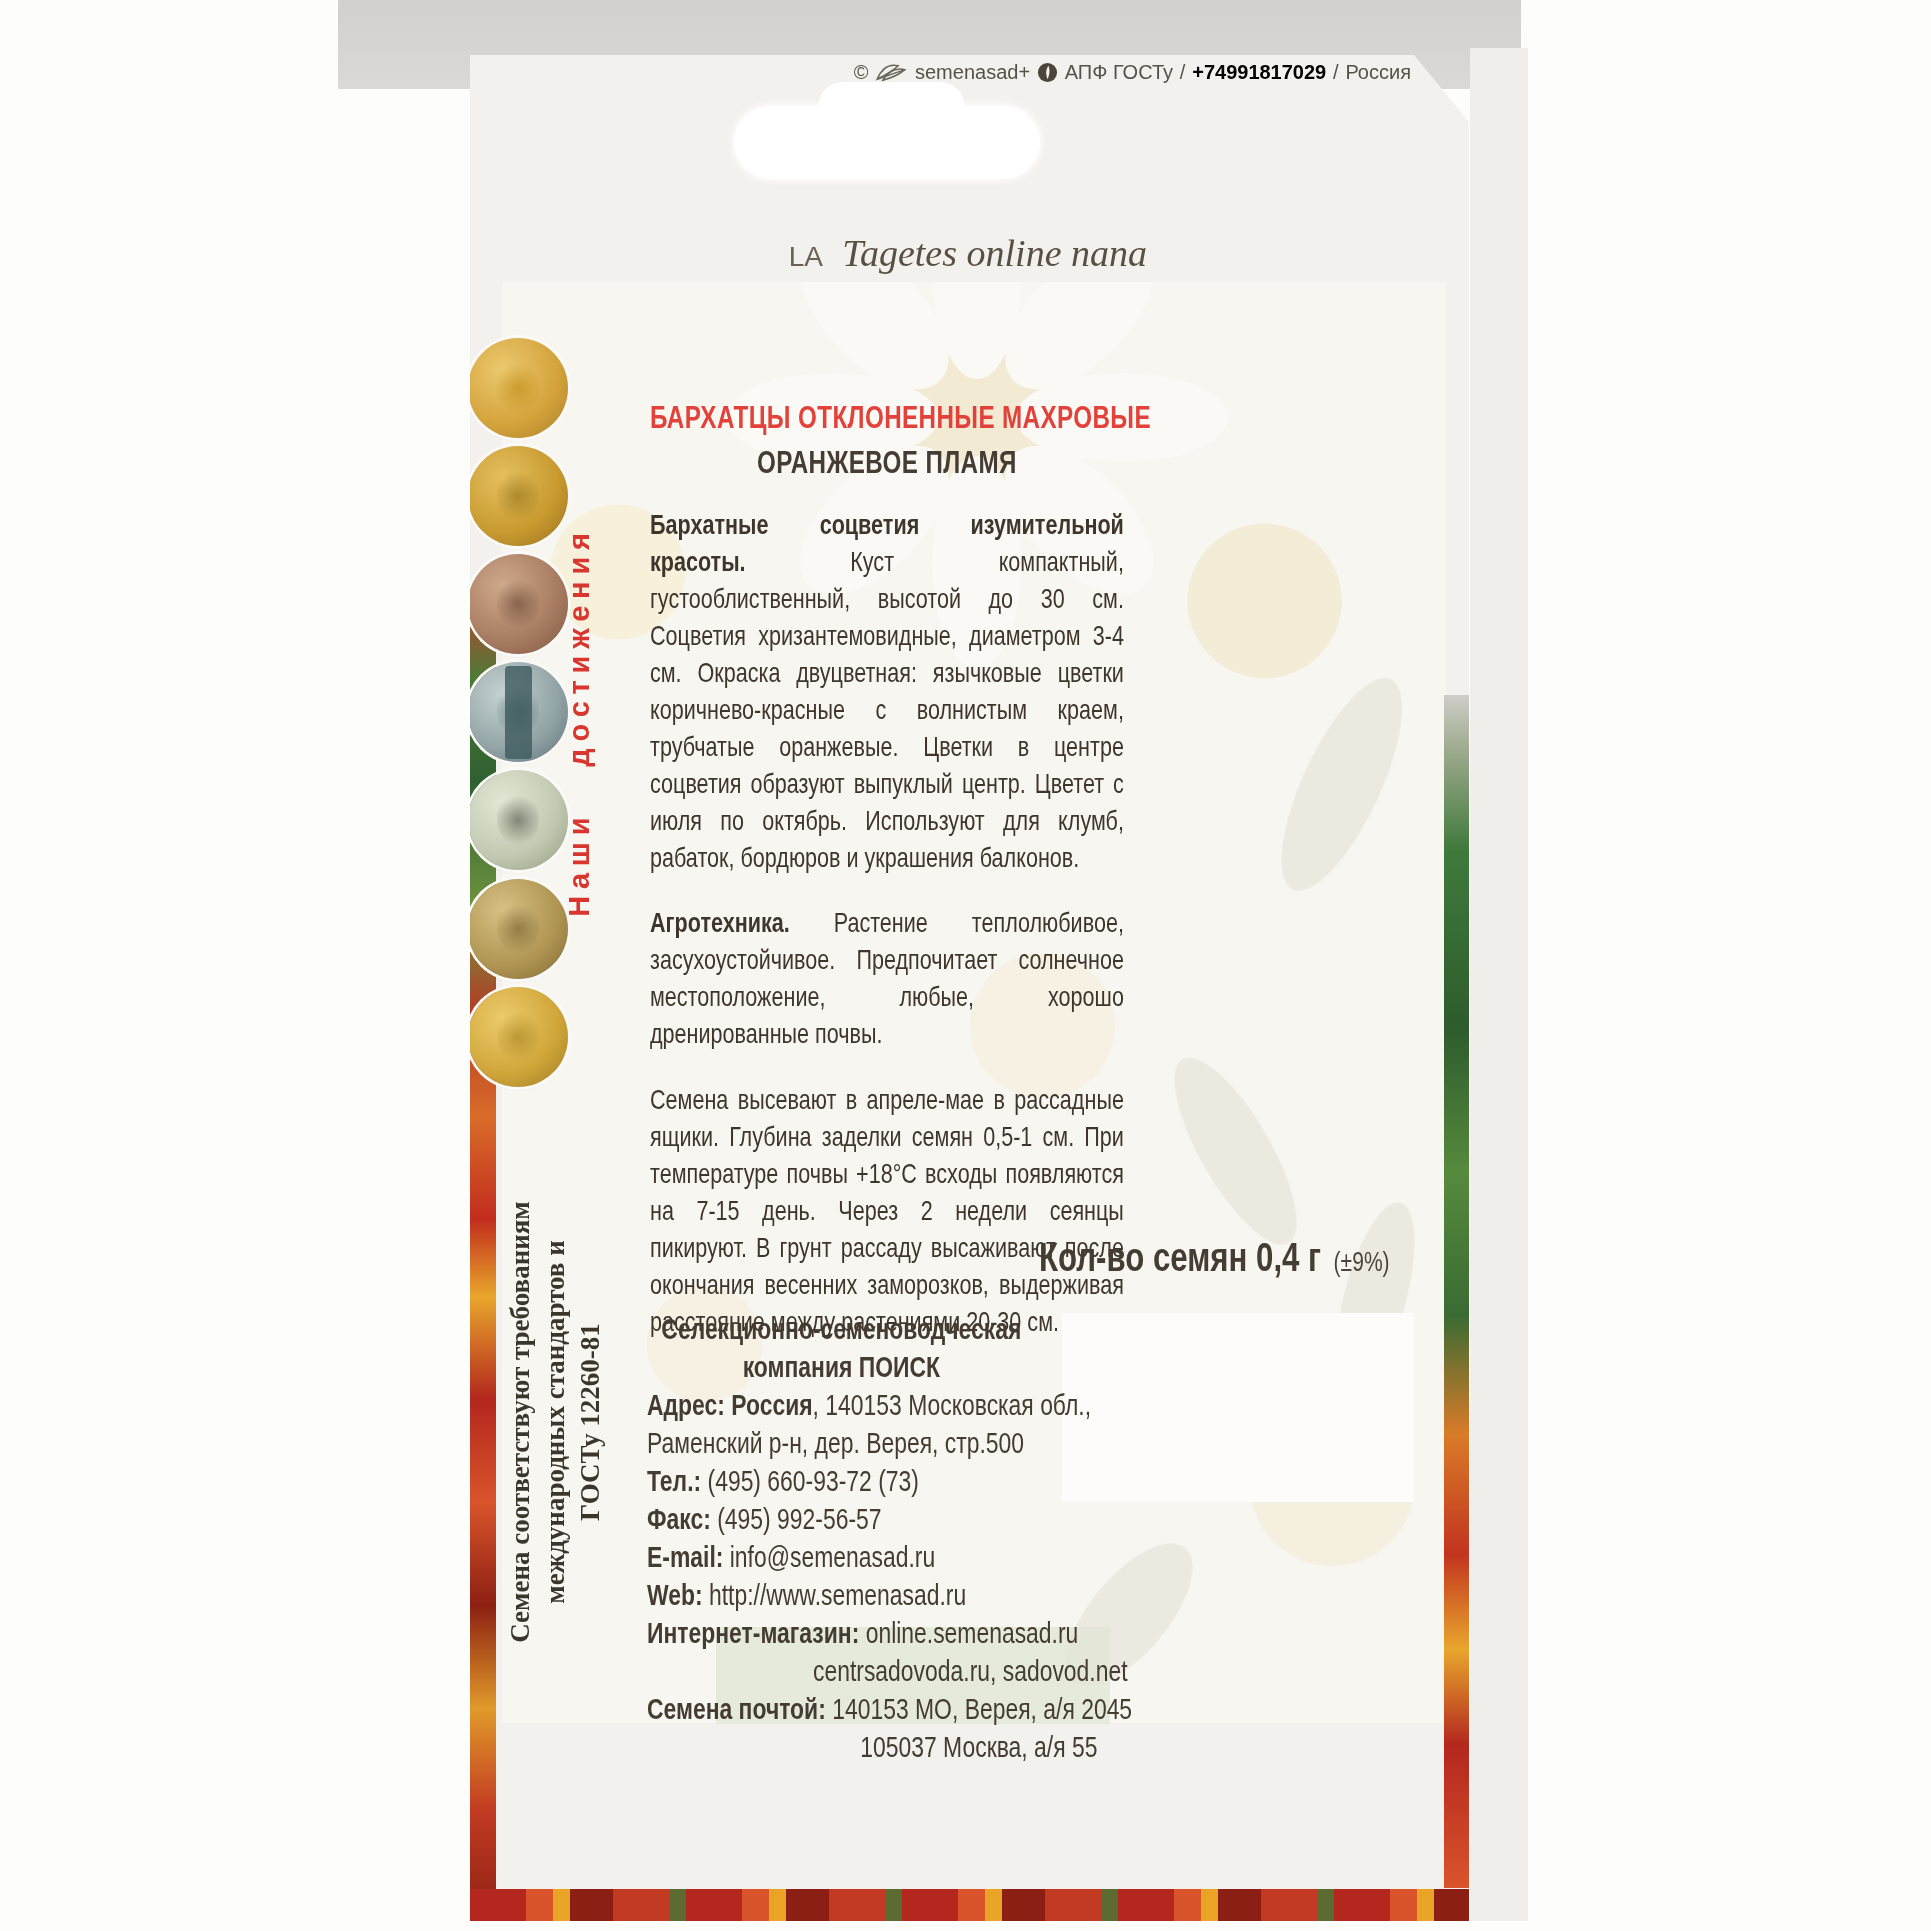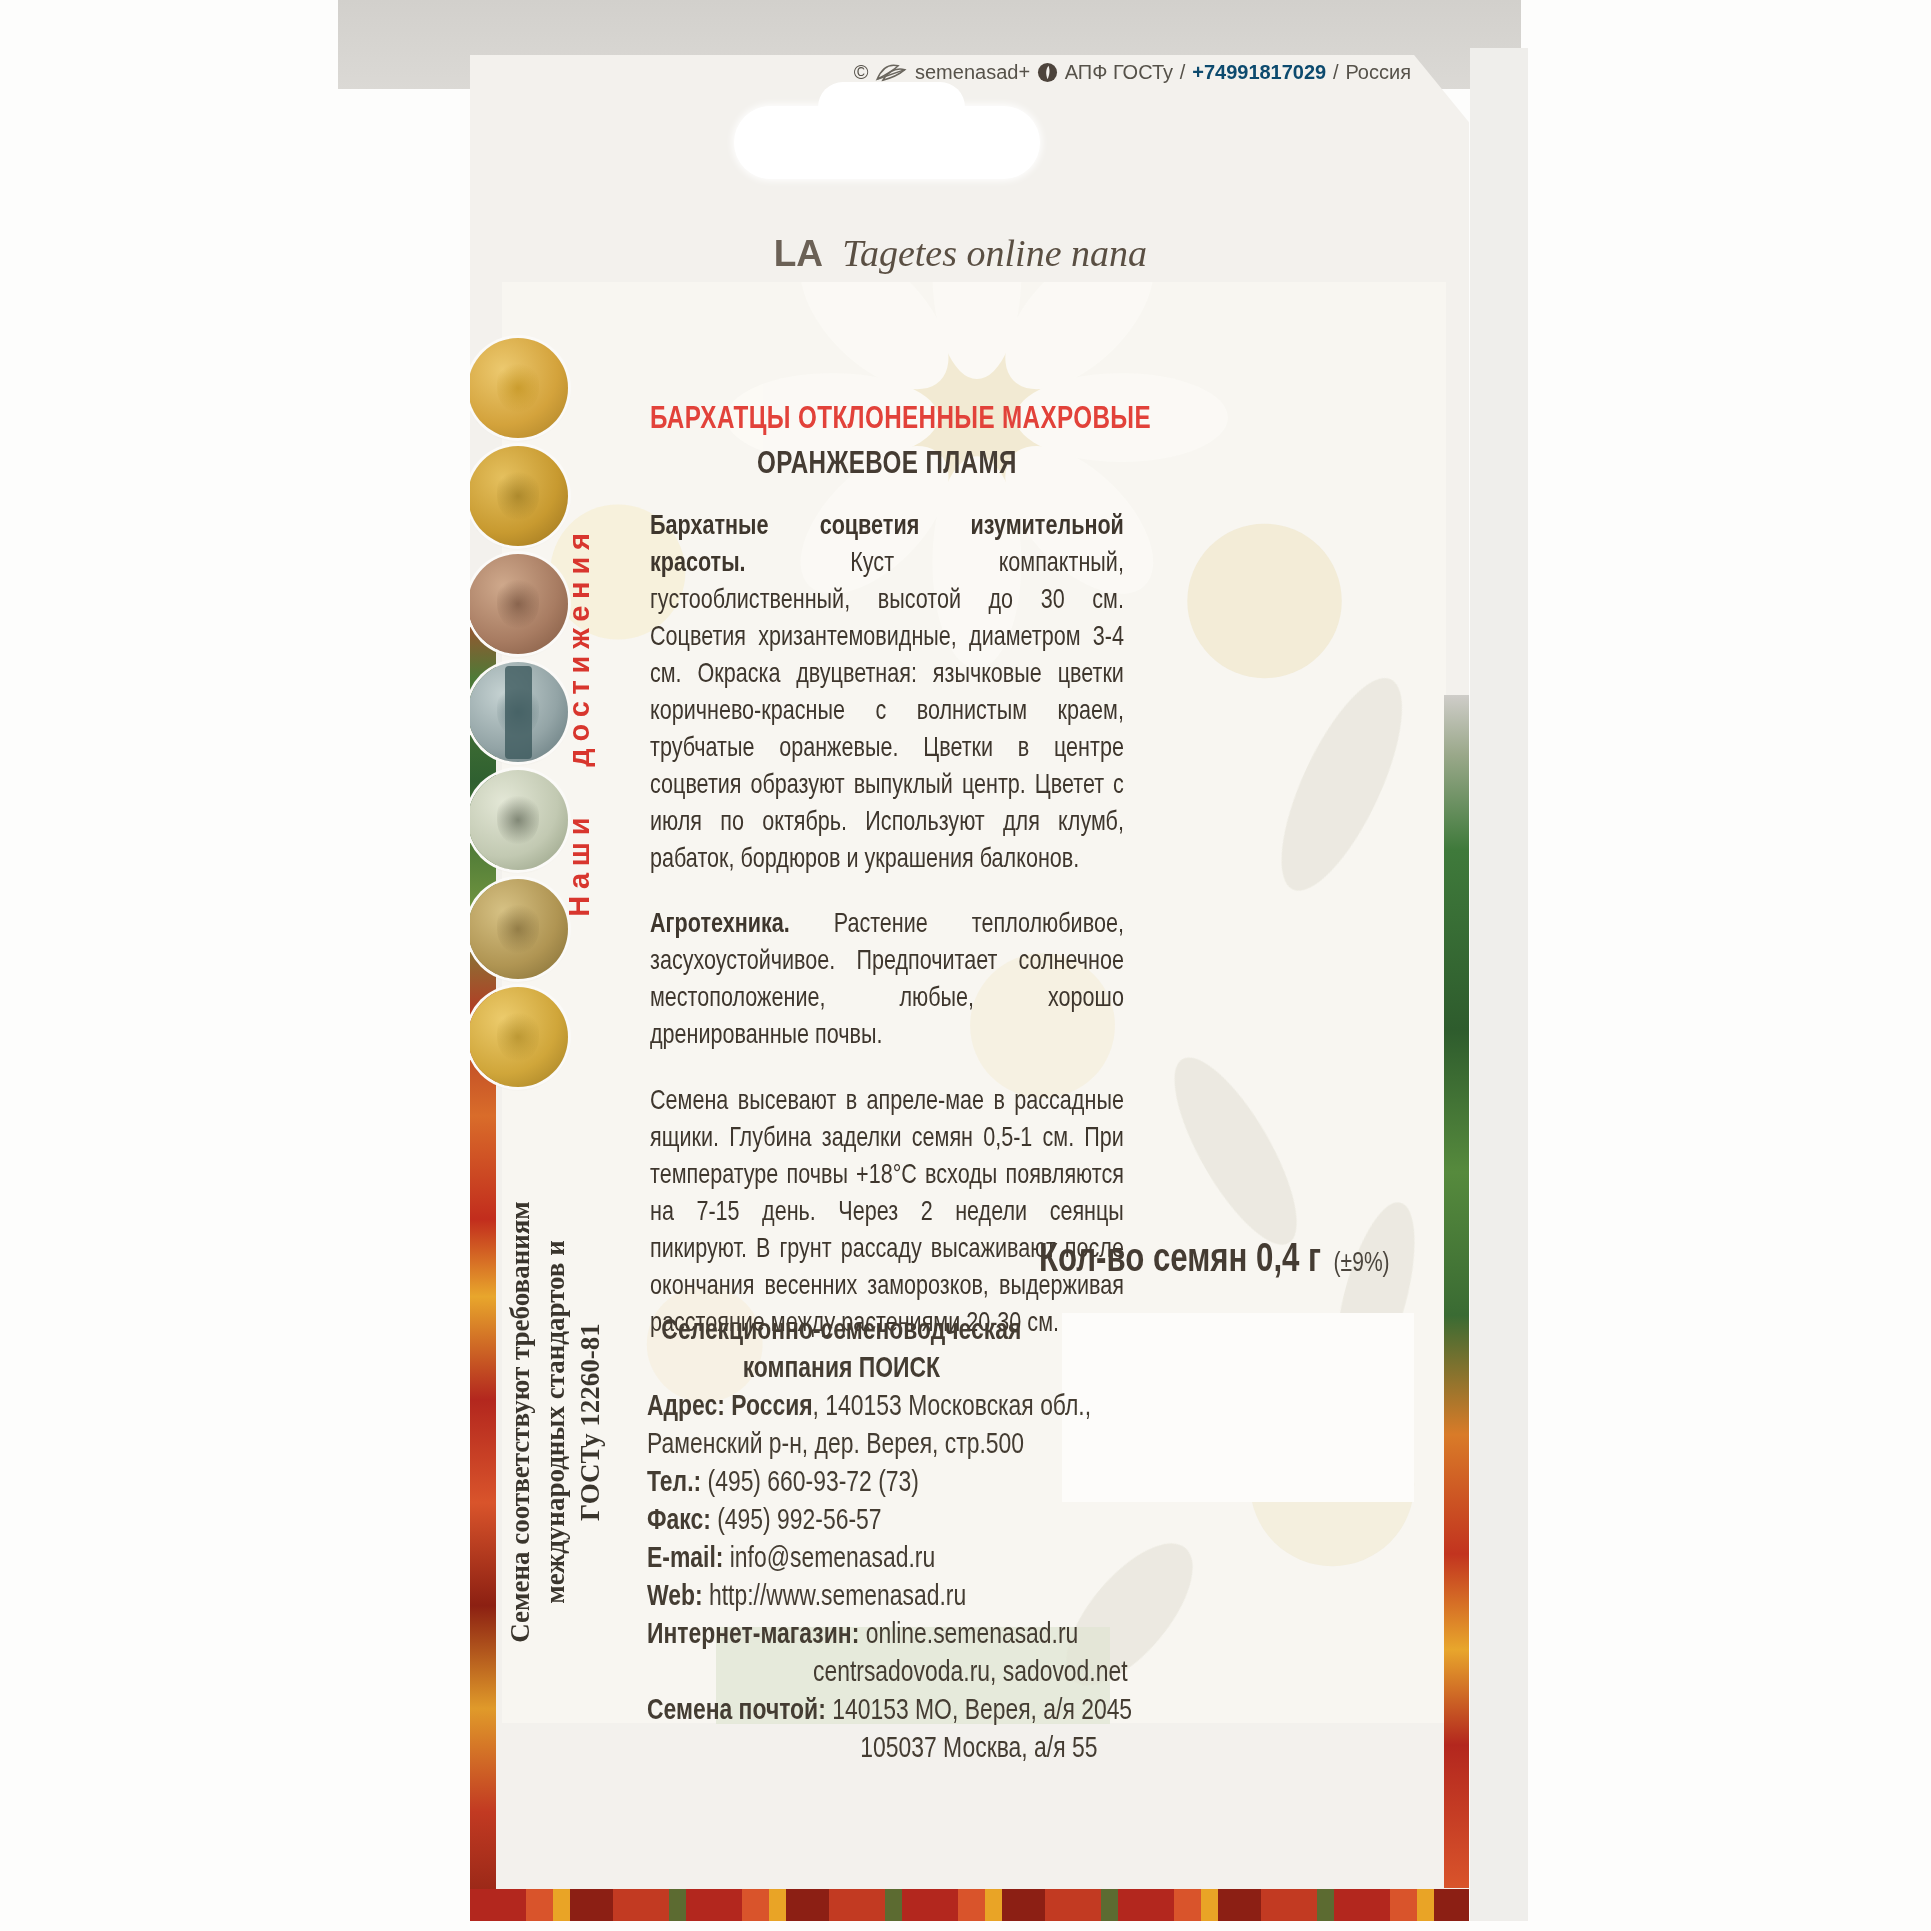--- a/index.html
+++ b/index.html
@@ -8,31 +8,31 @@
   .backdrop-band{position:absolute;left:338px;top:0;width:1183px;height:89px;
          background:linear-gradient(180deg,#d2d0cc,#dbd9d5);}
   .backdrop-right{position:absolute;left:1470px;top:48px;width:58px;height:1873px;background:#efeeeb;}
   .packet{position:absolute;left:470px;top:55px;width:999px;height:1866px;background:#f3f1ed;
          clip-path:polygon(0 0,94.5% 0,100% 3.6%,100% 100%,0 100%);}
   .content-panel{position:absolute;left:32px;top:227px;width:944px;height:1441px;background:#f8f6f1;z-index:0;}
   .content-panel svg{position:absolute;left:0;top:0;}
   
   .credit{position:absolute;top:5.8px;right:58px;display:flex;align-items:center;gap:6.8px;
           font-size:20px;color:#56524a;z-index:7;}
-  .credit .phone{font-weight:700;color:#0c4a6e;}
+  .credit .phone{font-weight:700;color:#000000;}
   .logo-fm{width:33px;height:21px;}
   .logo-alkor{width:21px;height:21px;}
   
   .hole-bump{position:absolute;left:348px;top:27px;width:147px;height:50px;border-radius:25px;background:#ffffff;z-index:2;}
   .hole-rect{position:absolute;left:264px;top:51px;width:306px;height:73px;border-radius:37px;background:#ffffff;
              box-shadow:0 0 7.7px 1.9px rgba(255,255,255,.9);z-index:2;}
   
   .lang{position:absolute;left:285px;top:176px;z-index:5;}
   .lang-row{display:flex;align-items:baseline;margin-bottom:3.9px;}
-  .lang-code{width:68px;text-align:right;font-weight:700;font-size:37px;color:#6b6156;}
+  .lang-code{width:68px;text-align:right;font-weight:400;font-size:28px;color:#6b6156;}
   .lang-name-la{margin-left:19.3px;font-family:"Liberation Serif",serif;font-style:italic;font-size:38px;color:#5a4f43;}
   .lang-name-en{margin-left:13.5px;font-size:37px;color:#55483c;letter-spacing:1px;}
   
   .strip-left{position:absolute;left:0;top:546px;width:26px;height:1288px;z-index:4;
     background:linear-gradient(180deg,#b8452c 0%,#4e7a37 6%,#2f6030 14%,#70953f 24%,#b33b24 32%,
       #d96c2a 40%,#c22d1d 48%,#e8a62c 54%,#b3271e 62%,#d9542b 70%,#8c2012 78%,#e09a2a 86%,#c23a22 94%,#9c2918 100%);}
   .strip-right{position:absolute;left:974px;top:640px;width:25px;height:1193px;z-index:4;
     background:linear-gradient(180deg,#cfcdc9 0%,#9aa88a 5%,#3f7a3b 13%,#2e5c2d 28%,#568a3d 40%,
       #3a6b33 52%,#d97b28 62%,#c2341f 72%,#e8a62c 80%,#b3271e 88%,#d9542b 100%);}
   .strip-bottom{position:absolute;left:0;top:1834px;width:999px;height:33px;z-index:4;

